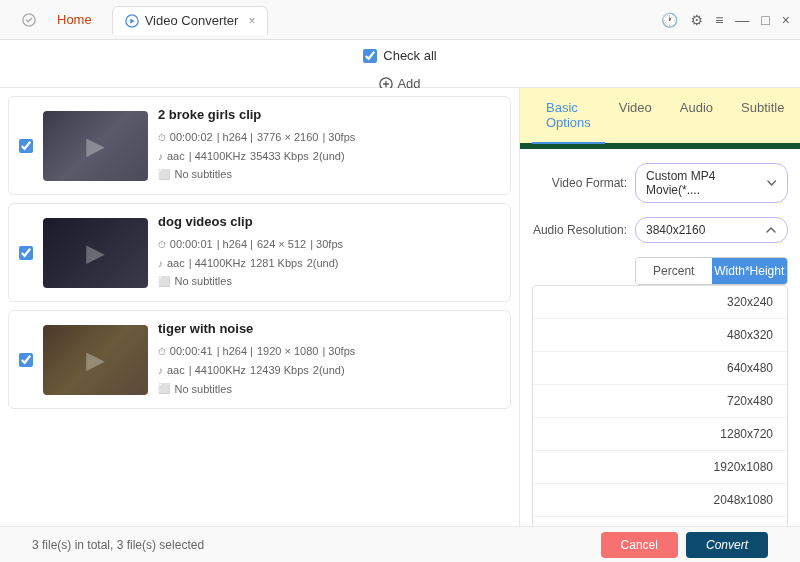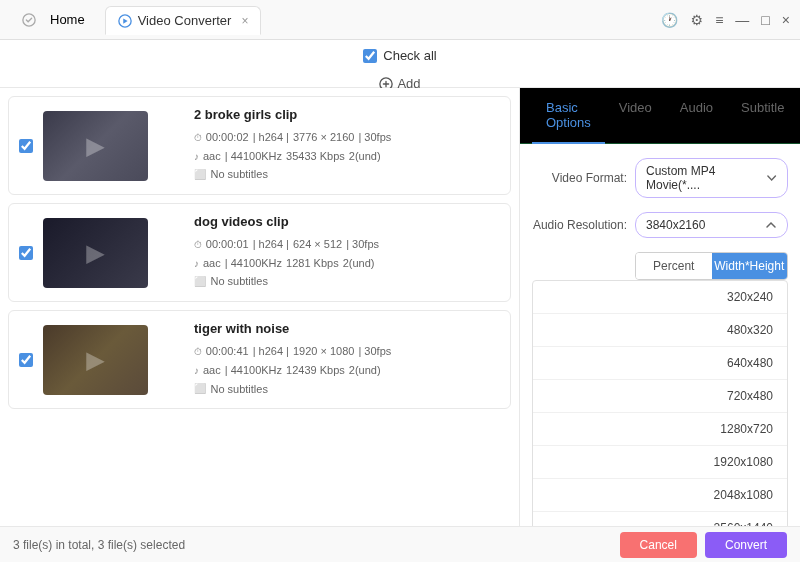--- a/index.html
+++ b/index.html
@@ -19,23 +19,23 @@
       align-items: center;
       background: #f9f9f9;
       height: 40px;
       border-bottom: 1px solid #e0e0e0;
       padding: 0 10px;
       gap: 8px;
     }
     .tab-home {
       display: flex;
       align-items: center;
-      gap: 14px;
+      gap: 21px;
       padding: 6px 12px;
-      color: #000000;
+      color: #c2410c;
       border-radius: 4px;
       font-size: 13px;
       justify-content: flex-end;
     }
     .tab-home svg { width: 14px; height: 14px; }
     .tab-active {
       display: flex;
       align-items: flex-end;
       gap: 6px;
       padding: 6px 12px;
@@ -141,21 +141,21 @@
     .thumb-3 { background: linear-gradient(135deg, #4a3a2a 0%, #6a5a3a 50%, #5a4a3a 100%); }
     .thumb-img {
       width: 100%;
       height: 100%;
       display: flex;
       align-items: center;
       justify-content: center;
       color: rgba(255,255,255,0.3);
       font-size: 24px;
     }
-    .file-info { flex: 1; margin-left: 36px; }
+    .file-info { flex: 1; }
     .file-title {
       font-weight: 600;
       font-size: 13px;
       margin-bottom: 6px;
       color: #222;
     }
     .file-meta {
       font-size: 11px;
       color: #666;
       line-height: 1.7;
@@ -169,23 +169,23 @@
 
     
     .right-panel {
       width: 280px;
       background: #fff;
       display: flex;
       flex-direction: column;
     }
     .tabs-header {
       display: flex;
-      border-bottom: 1px solid #14532d;
+      border-bottom: 6px solid #14532d;
       padding: 0 12px;
-      background: #000000;
+      background: #fef9c3;
     }
     .tab-item {
       padding: 12px 14px;
       cursor: pointer;
       font-size: 13px;
       color: #666;
       border-bottom: 2px solid transparent;
       margin-bottom: -1px;
     }
     .tab-item.active {
@@ -265,21 +265,21 @@
     }
     .res-item:last-child { border-bottom: none; }
 
     
     .status-bar {
       height: 36px;
       background: #f9f9f9;
       border-top: 1px solid #e8e8e8;
       display: flex;
       align-items: center;
-      padding: 0 13px;
+      padding: 0 32px;
       justify-content: space-between;
       font-size: 12px;
       color: #666;
     }
     .status-buttons {
       display: flex;
       gap: 8px;
     }
     .btn-cancel {
       padding: 6px 20px;
@@ -287,24 +287,25 @@
       border: none;
       background: #f87171;
       color: #fff;
       cursor: pointer;
       font-size: 12px;
     }
     .btn-convert {
       padding: 6px 20px;
       border-radius: 4px;
       border: none;
-      background: #8b5cf6;
+      background: #0c4a6e;
       color: #fff;
       cursor: pointer;
       font-size: 12px;
+      font-style: italic;
     }
 
     
     .resolution-list::-webkit-scrollbar { width: 4px; }
     .resolution-list::-webkit-scrollbar-thumb { background: #ccc; border-radius: 4px; }
   </style>
 </head>
 <body>
 
 <div class="title-bar">

